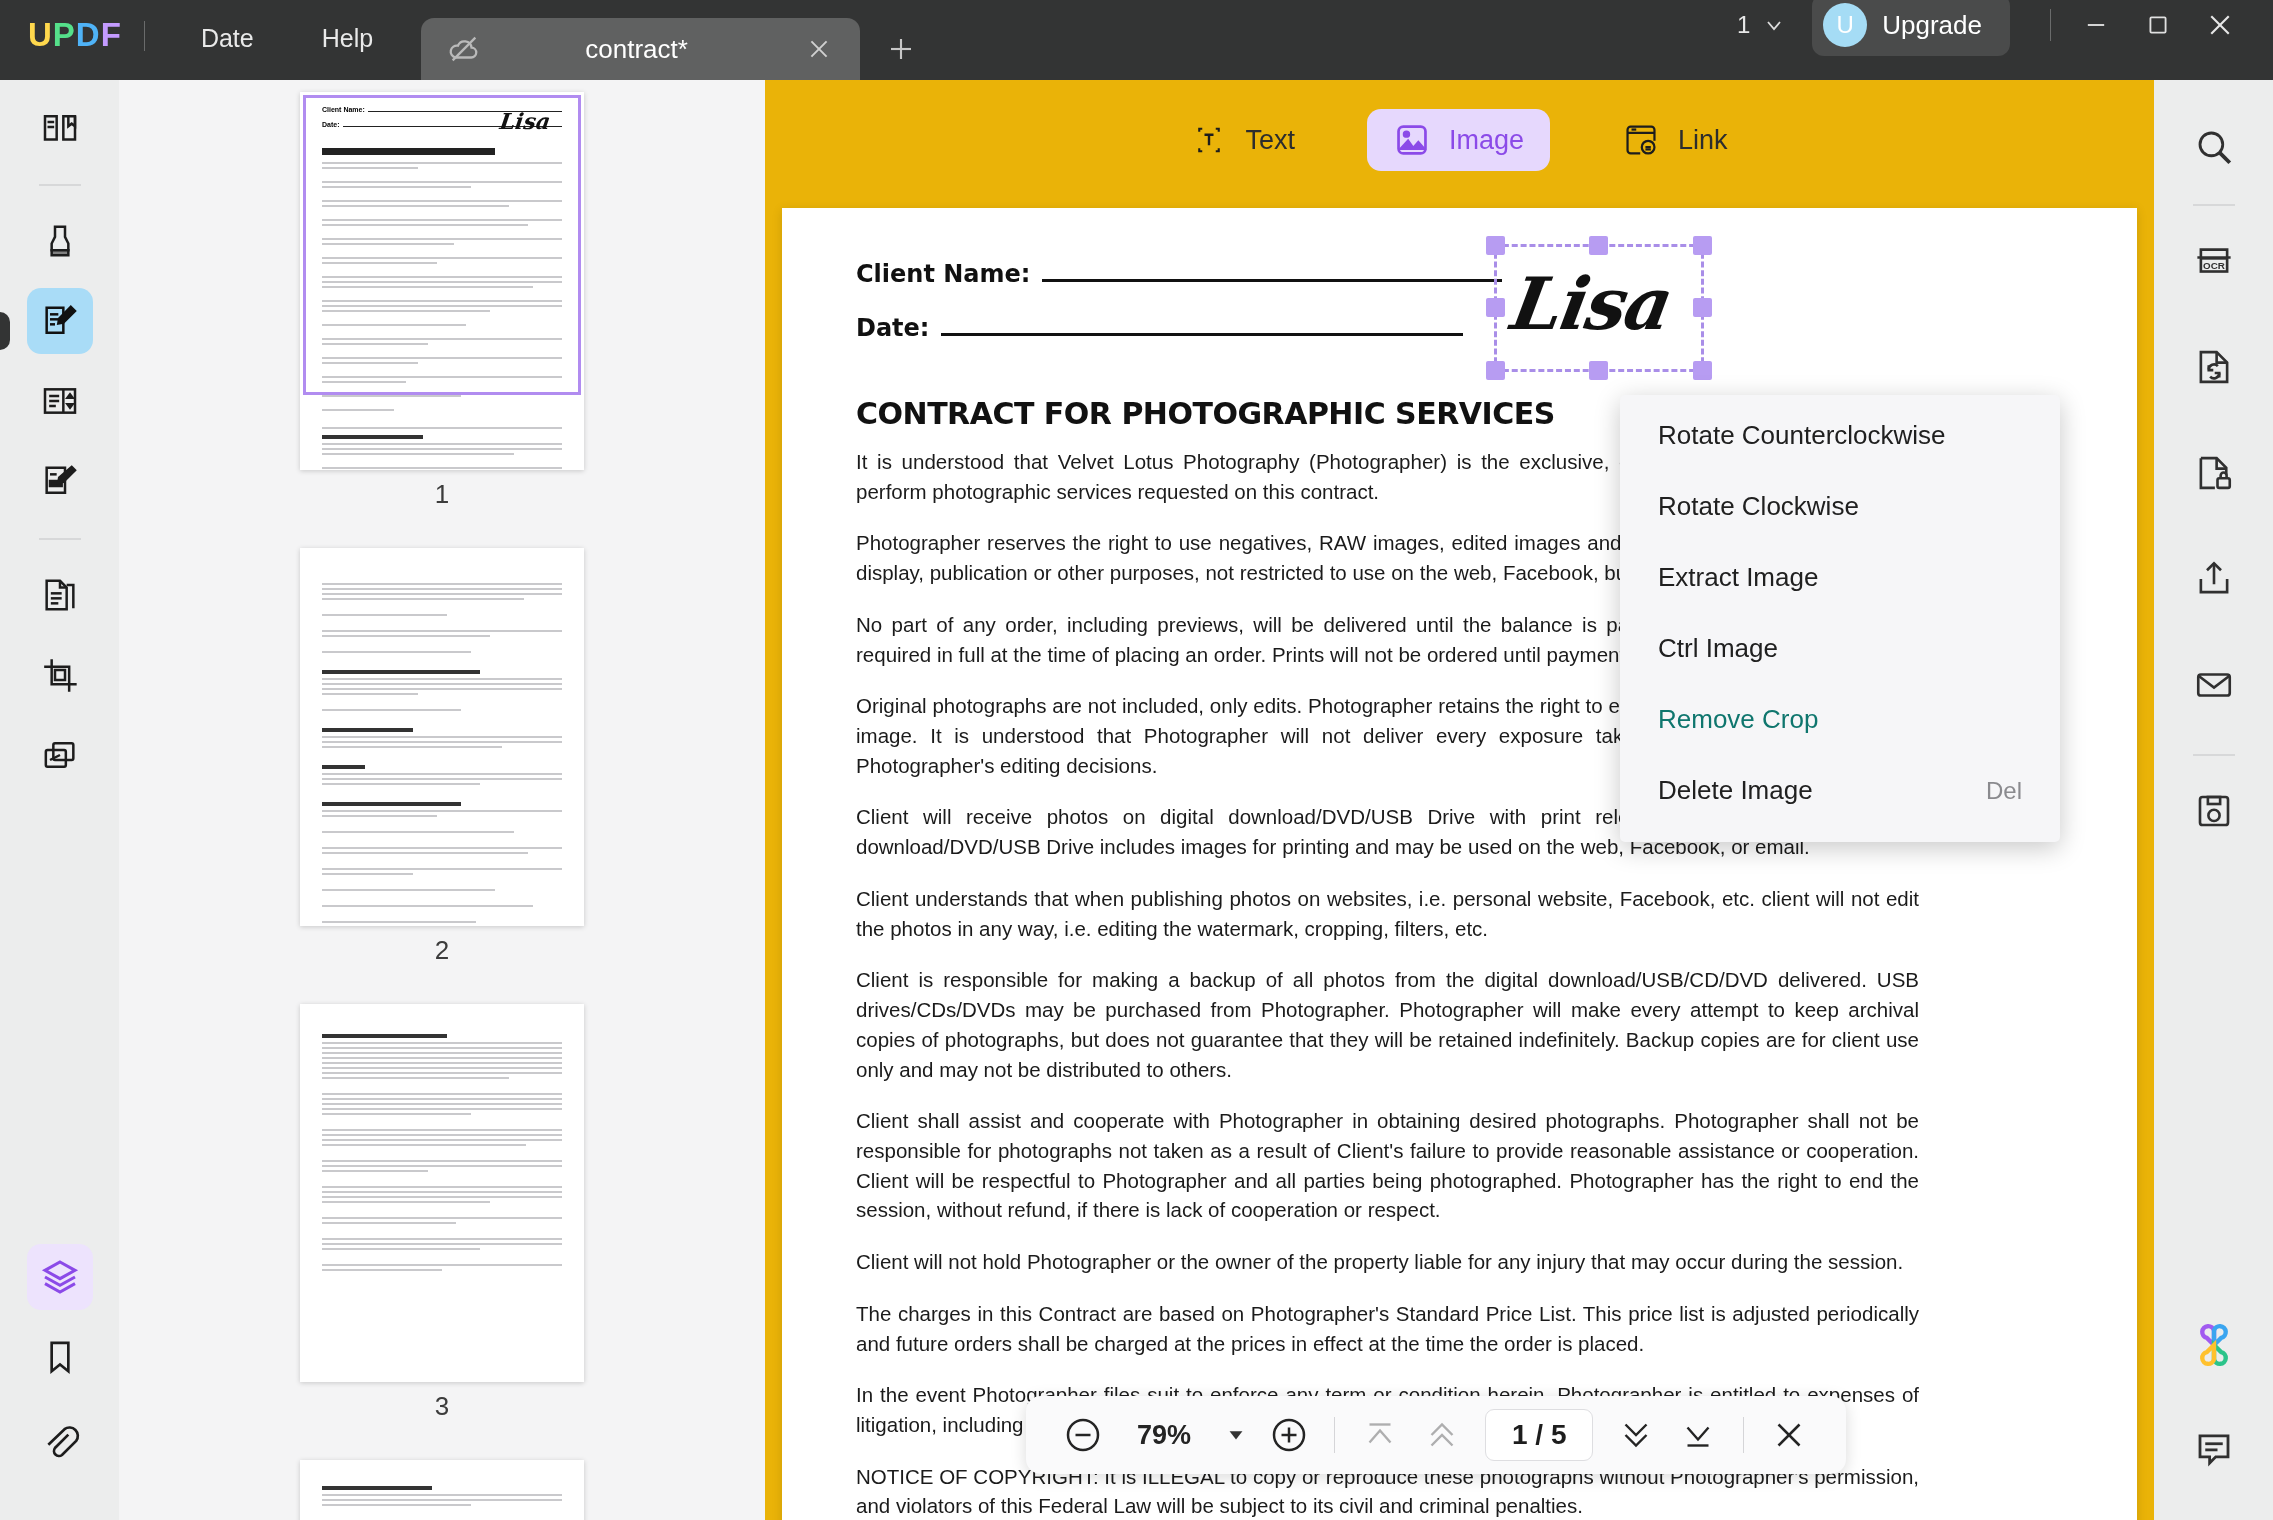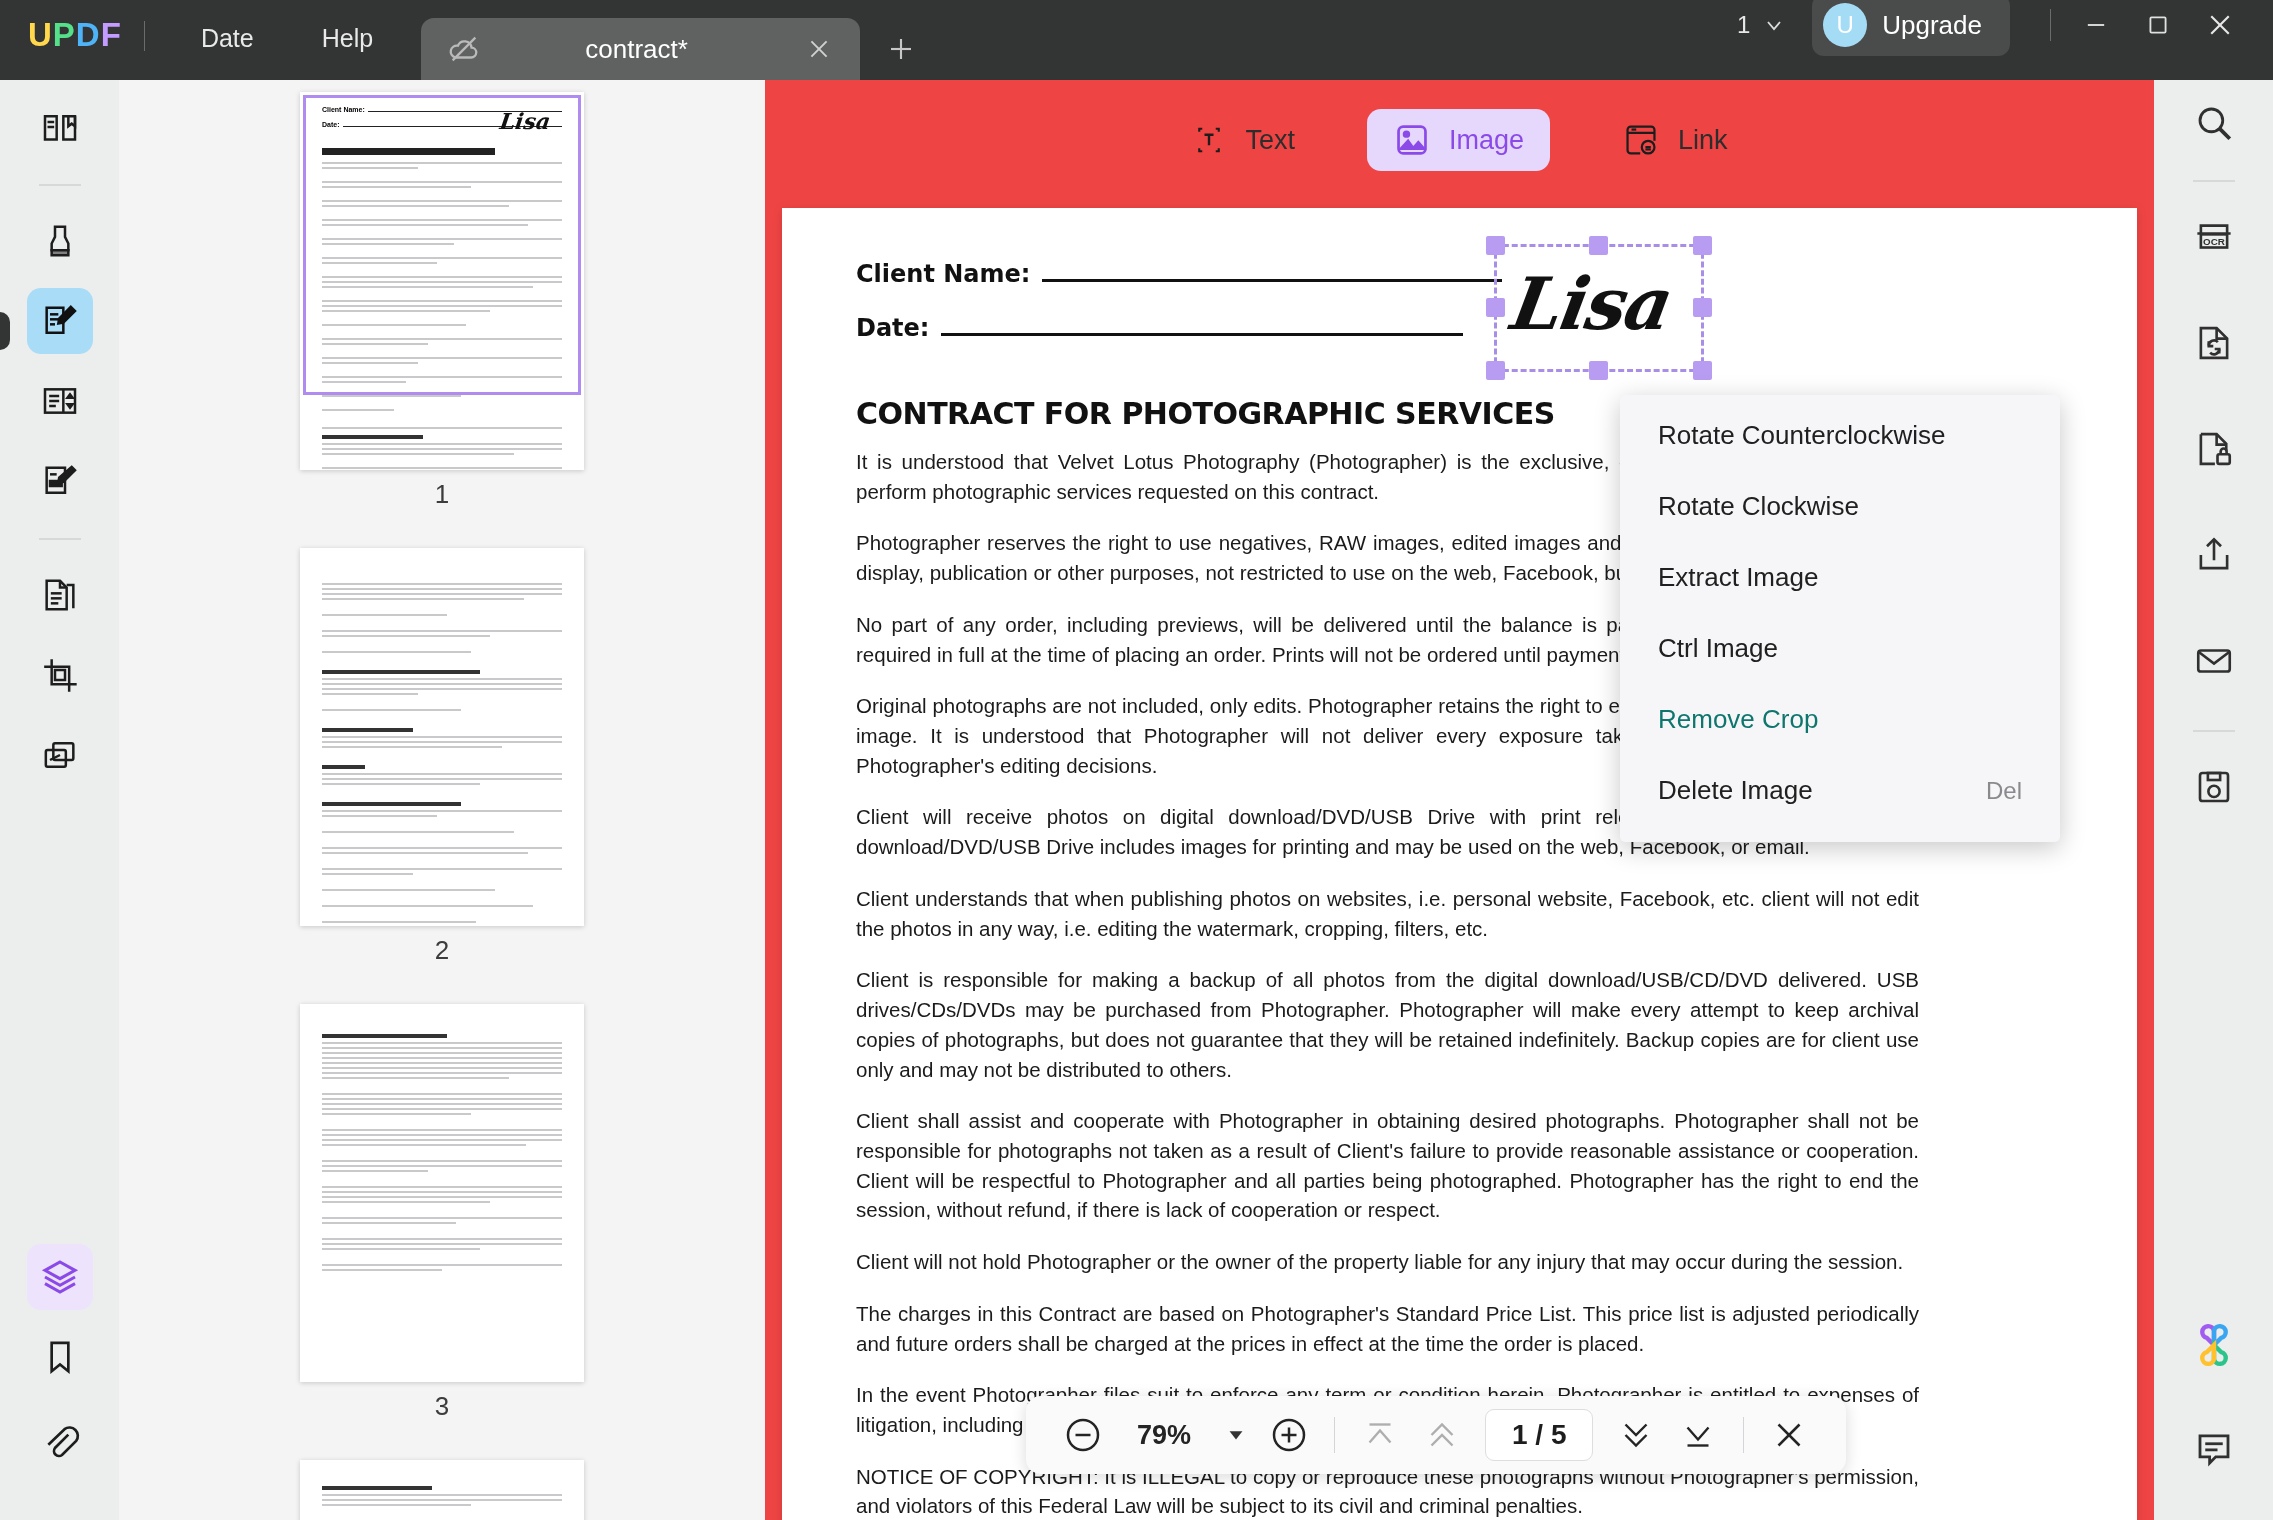--- a/index.html
+++ b/index.html
@@ -78,21 +78,21 @@
   .rail-sep { width: 42px; height: 2px; background: #d7d8d9; margin: 10px 0 22px 0; }
   .rail-spacer { flex: 1; }
   #rail-indicator {
     position: absolute; left: 0; top: 232px; width: 10px; height: 38px;
     background: #333434; border-radius: 0 10px 10px 0;
   }
   
   #right-rail {
     position: absolute; top: 80px; right: 0; width: 119px; height: 1440px;
     background: #eceded; display: flex; flex-direction: column; align-items: center;
-    padding-top: 10px;
+    padding-top: 34px;
   }
   
   #thumb-panel {
     position: absolute; top: 80px; left: 119px; width: 646px; height: 1440px;
     background: #f4f4f5; overflow: hidden; padding-top: 12px;
   }
   .thumb-wrap { width: 646px; display:flex; flex-direction: column; align-items:center; }
   .thumb-page {
     width: 284px; background: #fff; position: relative;
     box-shadow: 0 1px 5px rgba(0,0,0,.18);
@@ -110,21 +110,21 @@
   .tm-head { height: 5px; background: #333; margin: 6px 0 4px 0; }
   .tm-title { height: 7px; background: #222; width: 60%; margin: 0 0 7px 0; }
   .tm-sig {
     position: absolute; font-family: "DejaVu Serif", serif; font-style: italic;
     font-weight: bold; font-size: 22px; color: #111;
     transform: skewX(-8deg);
   }
   
   #viewer {
     position: absolute; top: 80px; left: 765px; right: 119px; bottom: 0;
-    background: #ef4444;
+    background: #eab308;
   }
   #edit-toolbar {
     height: 120px; display: flex; align-items: center; justify-content: center; gap: 46px;
   }
   .edit-tab {
     display: flex; align-items: center; gap: 18px;
     padding: 12px 26px; border-radius: 14px; font-size: 27px; color: #2d2d2d;
   }
   .edit-tab.active { background: #e6d8fd; color: #8b4ae8; }
   

